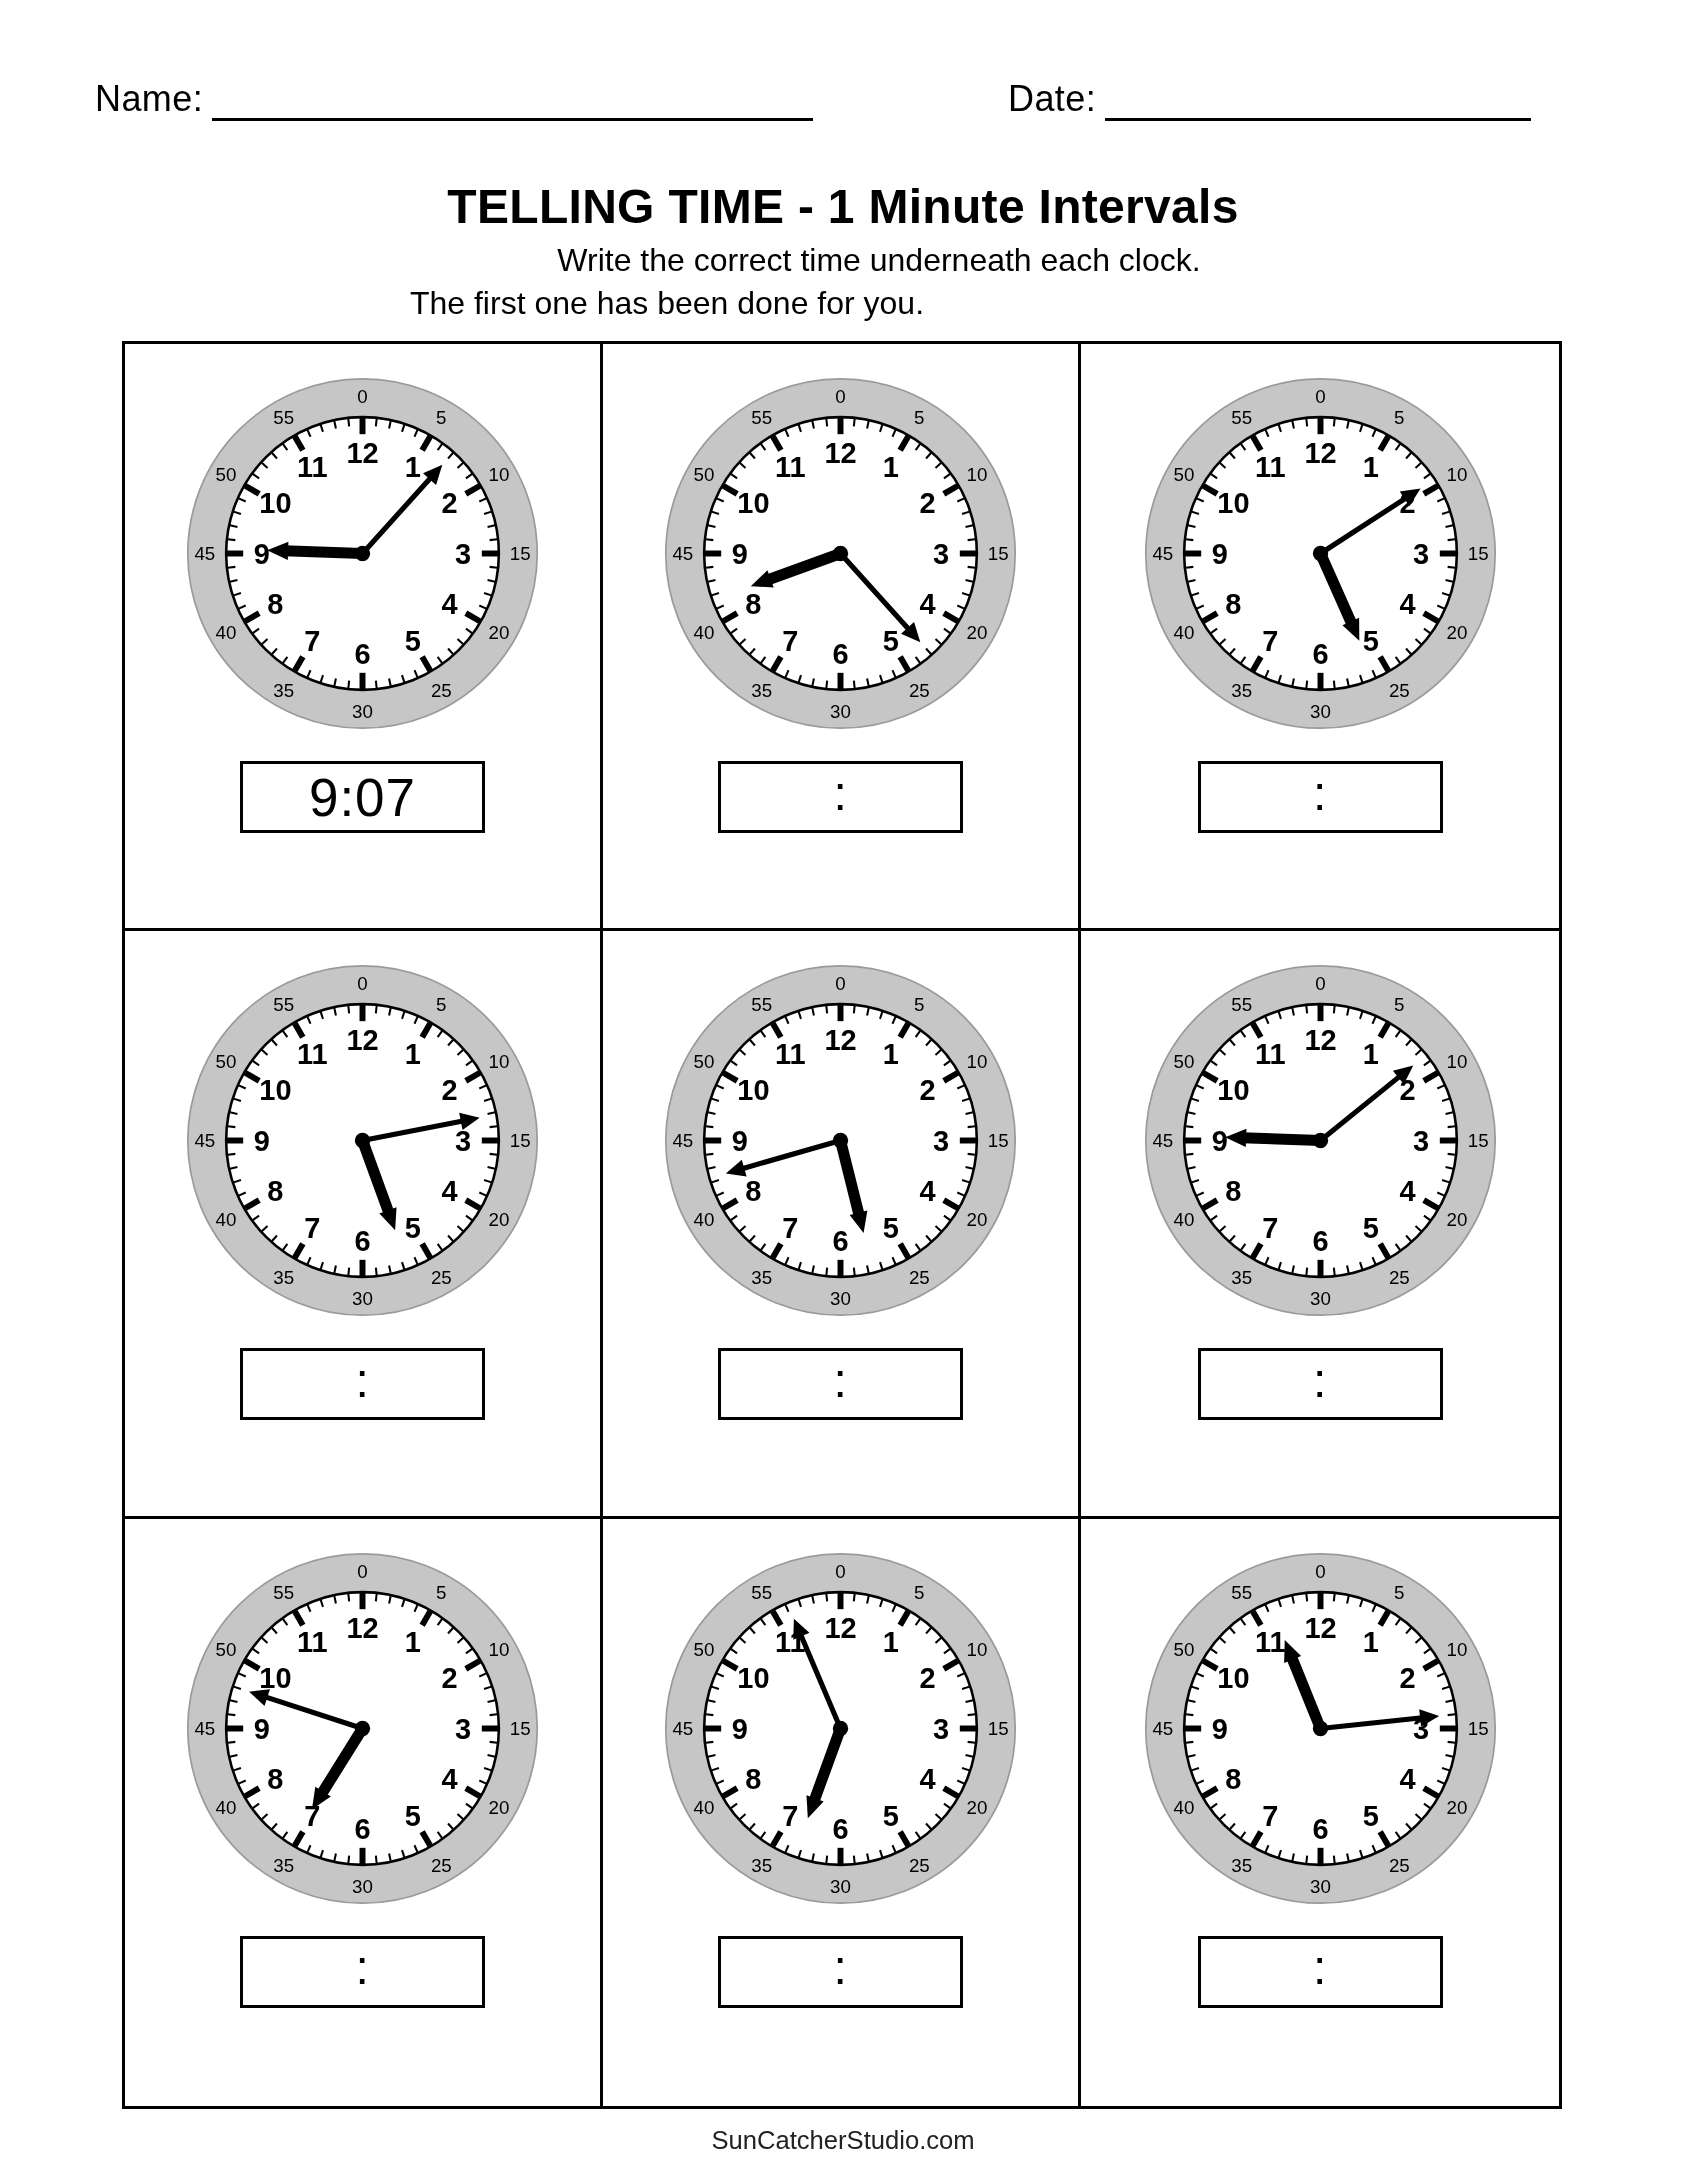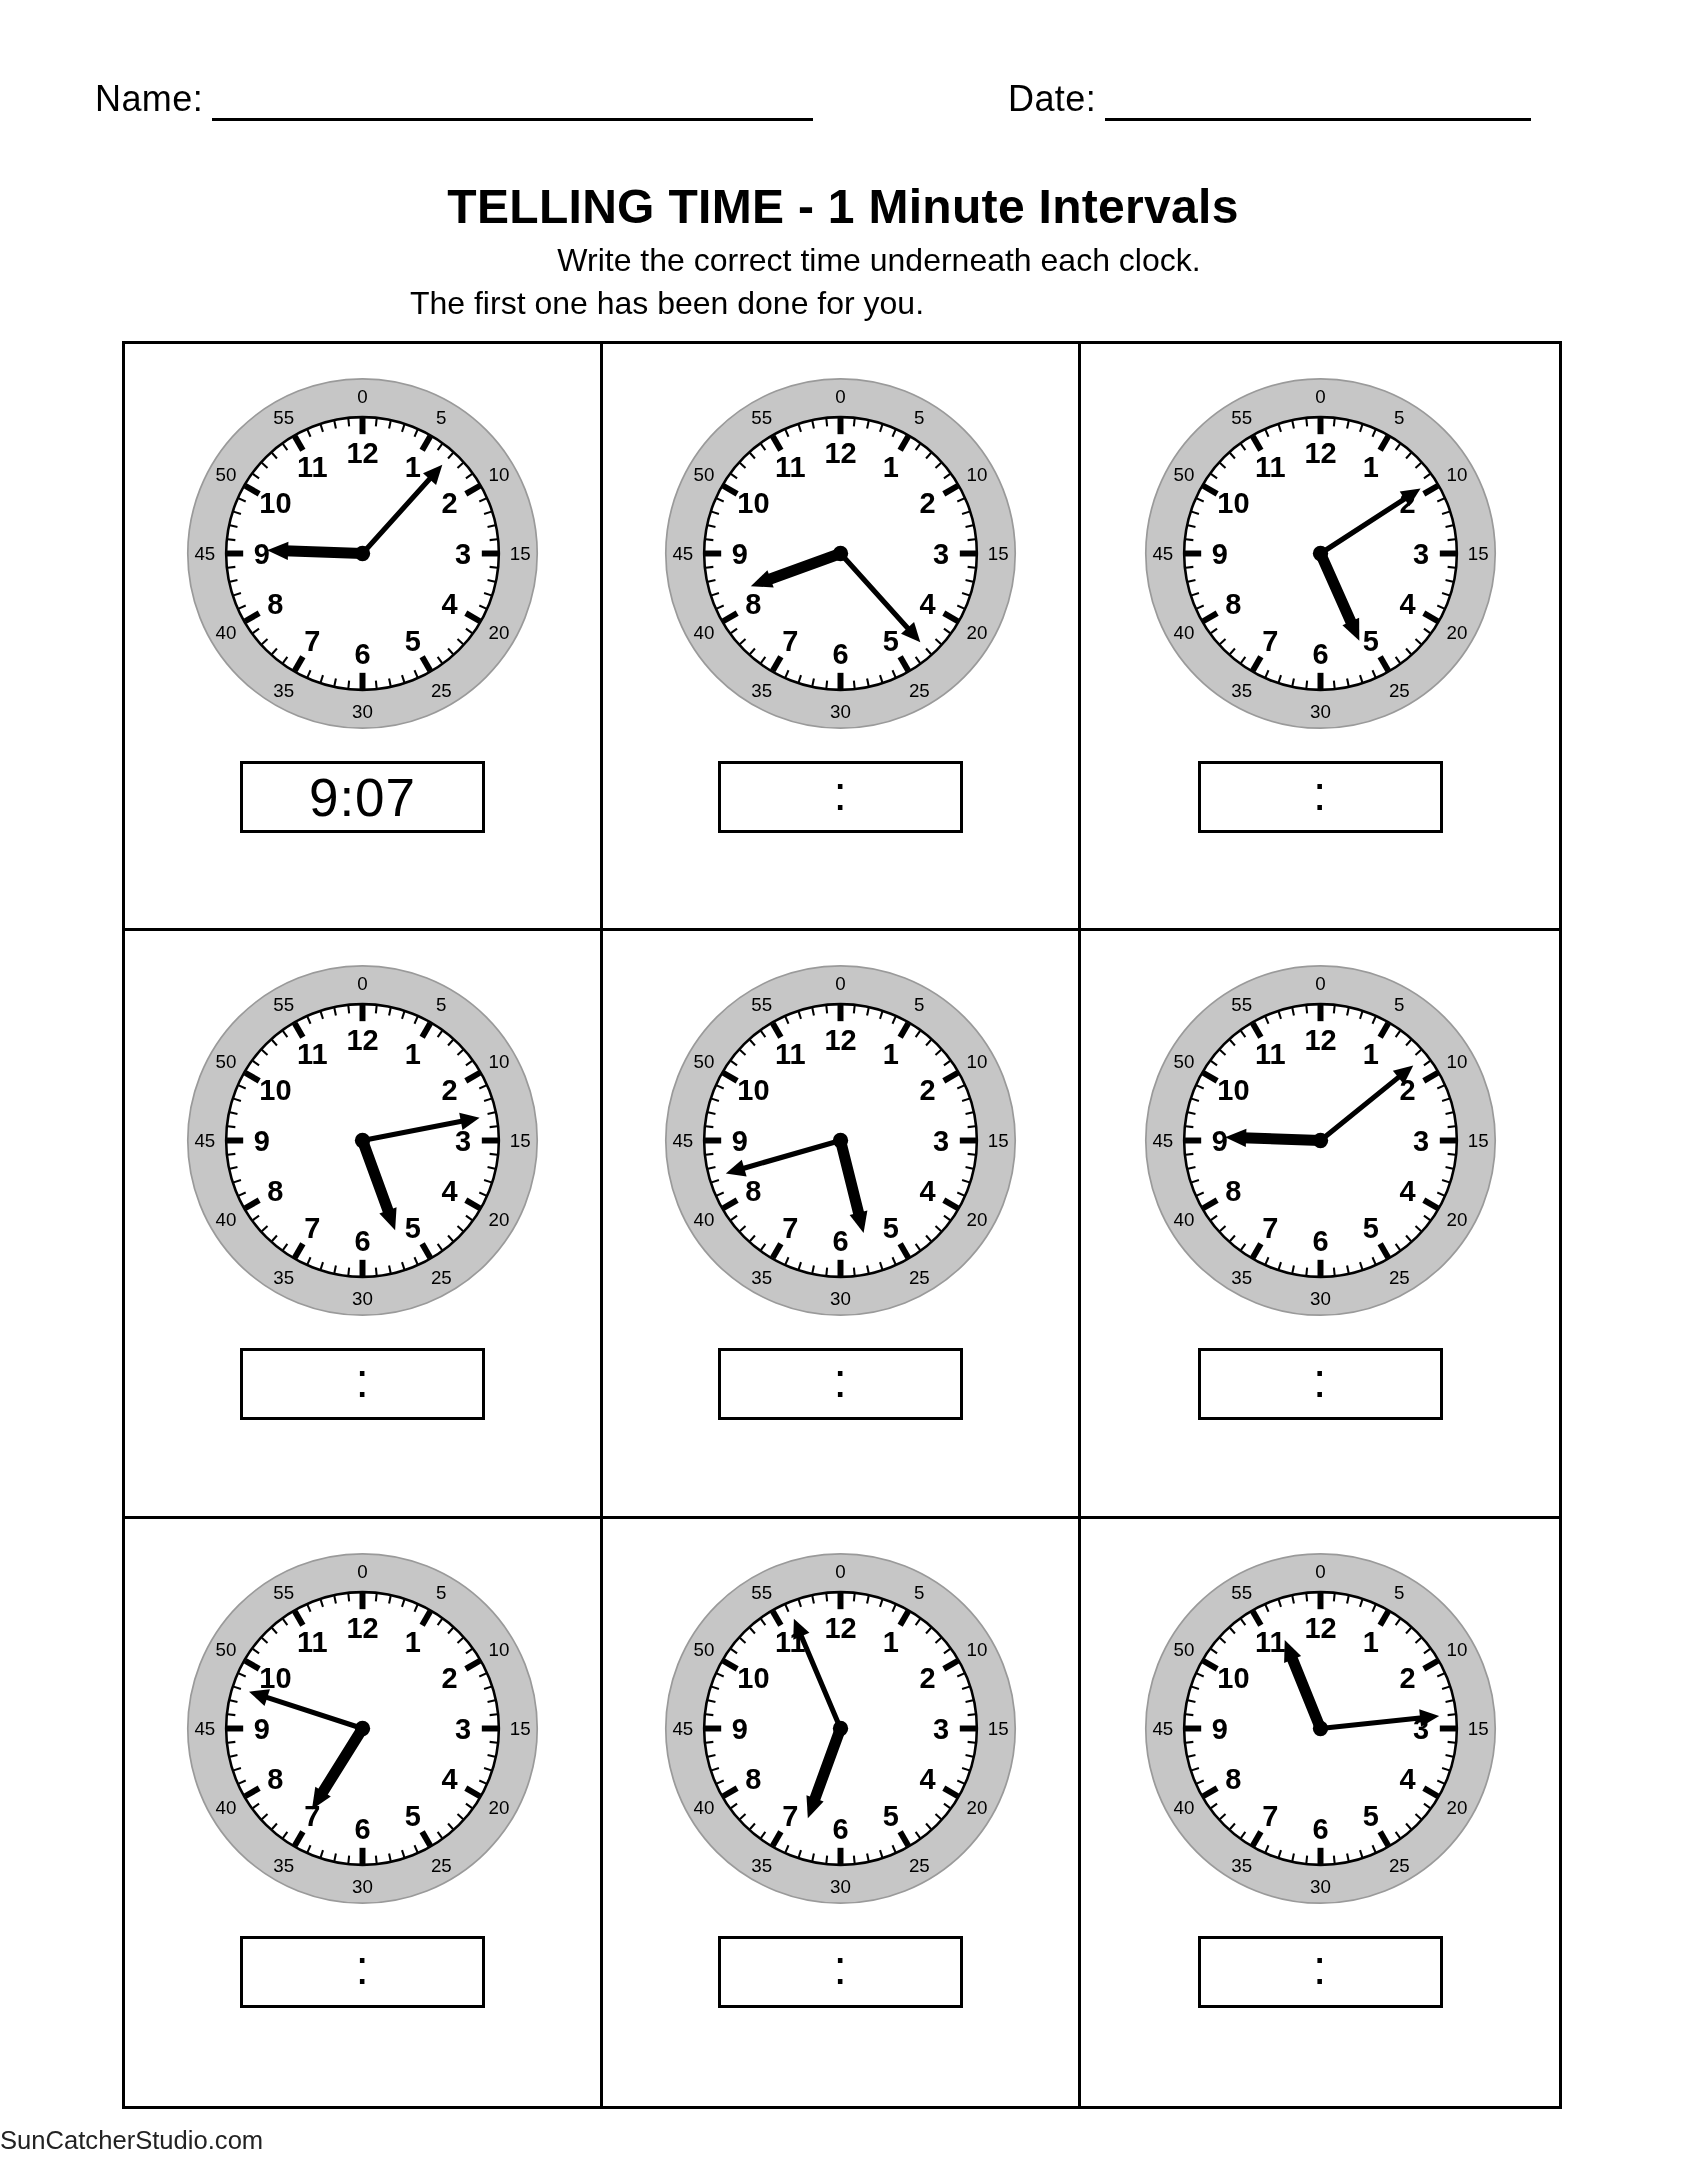--- a/index.html
+++ b/index.html
@@ -142,20 +142,21 @@
     line-height: 1;
     position: relative;
     top: -3.4px;
   }
 
   .footer {
     position: absolute;
     top: 2126px;
     left: 0;
     width: 1686px;
+    text-align: center;
     font-size: 25.6px;
     color: #222;
   }
 
   
   .hr-num { font-family: "Liberation Sans", sans-serif; font-weight: bold; }
   .min-num { font-family: "Liberation Sans", sans-serif; font-weight: normal; }
 </style>
 </head>
 <body>

